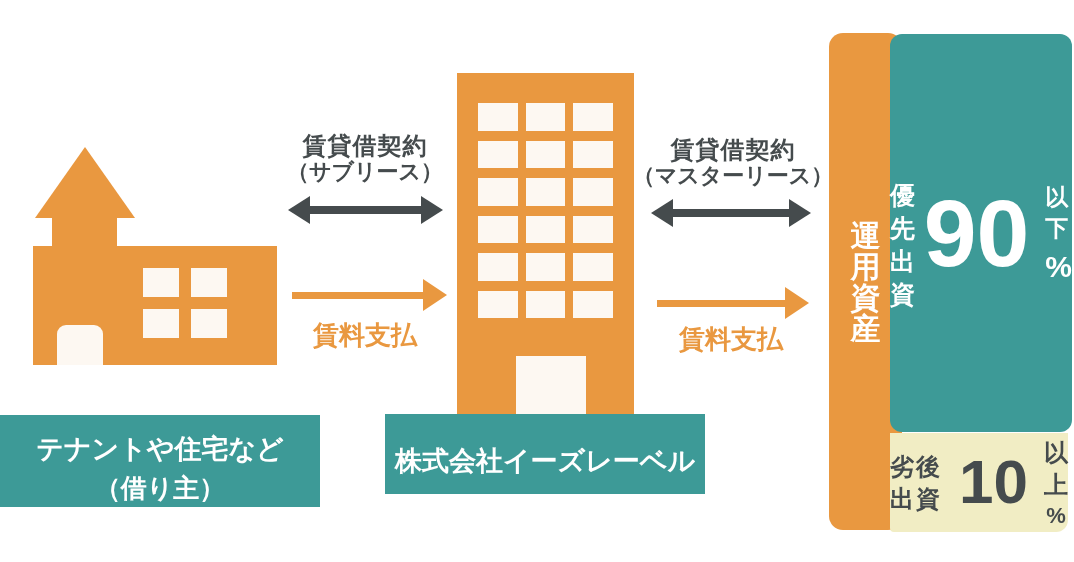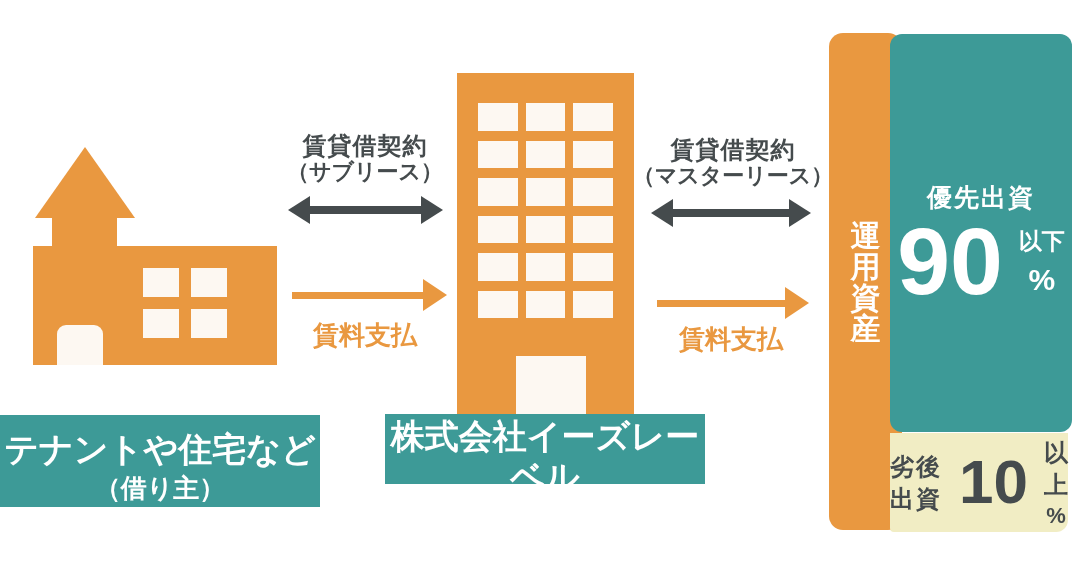--- a/index.html
+++ b/index.html
@@ -51,33 +51,33 @@
   .contract-left{left:255px;top:132px;}
   .contract-right{left:623px;top:136px;}
 
   .pay-text{width:200px;text-align:center;color:#e99840;font-weight:700;font-size:26px;font-family:Liberation Mono, monospace;}
   .pay-left{left:265px;top:318px;}
   .pay-right{left:631px;top:322px;}
 
   
   .entity-label{background:#3d9a97;color:#ffffff;font-weight:700;text-align:center;
     display:flex;flex-direction:column;justify-content:center;}
-  .entity-label .l1{font-size:34px;line-height:40px;margin-top:14px;}
+  .entity-label .l1{font-size:27px;line-height:40px;margin-top:14px;}
   .entity-label .l2{font-size:26px;line-height:38px;}
   .tenant-label{left:0;top:415px;width:320px;height:92px;}
-  .company-label{left:385px;top:414px;width:320px;height:70px;}
+  .company-label{left:385px;top:414px;width:320px;height:80px;}
 
   
   .asset-bar{left:829px;top:33px;width:73px;height:497px;background:#e99840;
     border-radius:14px;display:flex;flex-direction:column;justify-content:center;
     align-items:center;z-index:1;}
   .asset-bar span{color:#ffffff;font-weight:700;font-size:30px;line-height:31px;}
 
   .senior-box{left:890px;top:34px;width:182px;height:398px;background:#3d9a97;
-    border-radius:12px;z-index:2;display:flex;flex-direction:column;
+    border-radius:12px;z-index:2;display:flex;flex-direction:row;
     justify-content:center;align-items:center;color:#ffffff;}
   .senior-box .title{font-size:25px;font-weight:700;letter-spacing:2px;margin-top:24px;}
   .value-row{display:flex;align-items:center;gap:12px;}
   .senior-box .value{font-size:95px;font-weight:700;line-height:1;}
   .unit-col{display:flex;flex-direction:column;align-items:center;margin-left:4px;justify-content:space-between;}
   .senior-box .qualifier{font-size:23px;font-weight:700;}
   .senior-box .unit{font-size:30px;font-weight:700;margin-top:6px;}
 
   .sub-box{left:890px;top:433px;width:178px;height:99px;background:#f1edc4;
     border-radius:0 0 12px 4px;z-index:2;display:flex;flex-direction:row;

